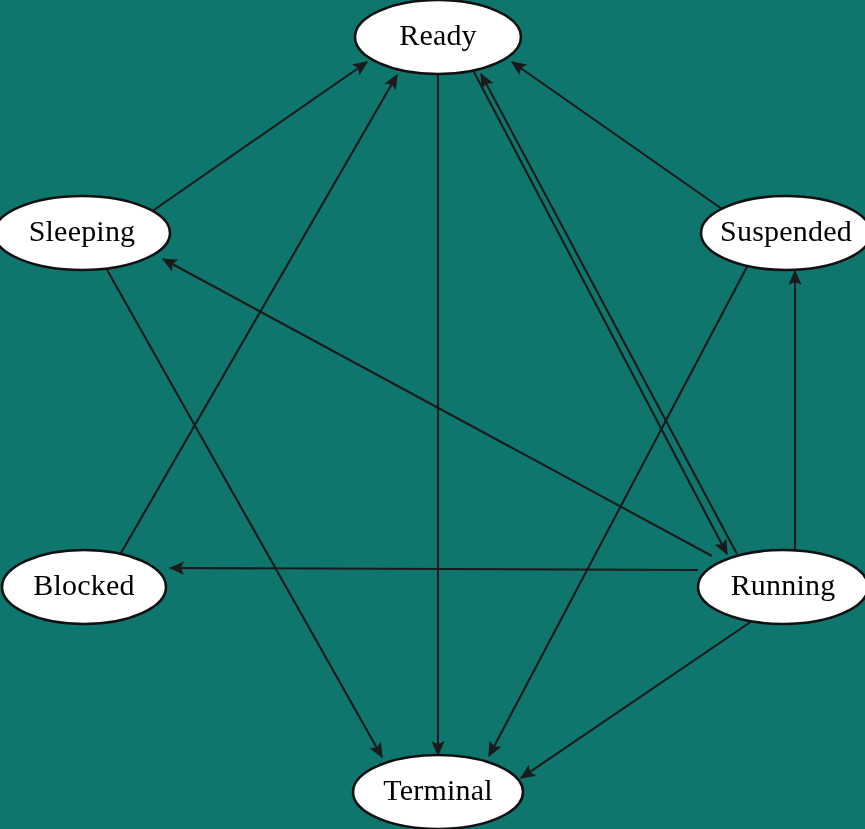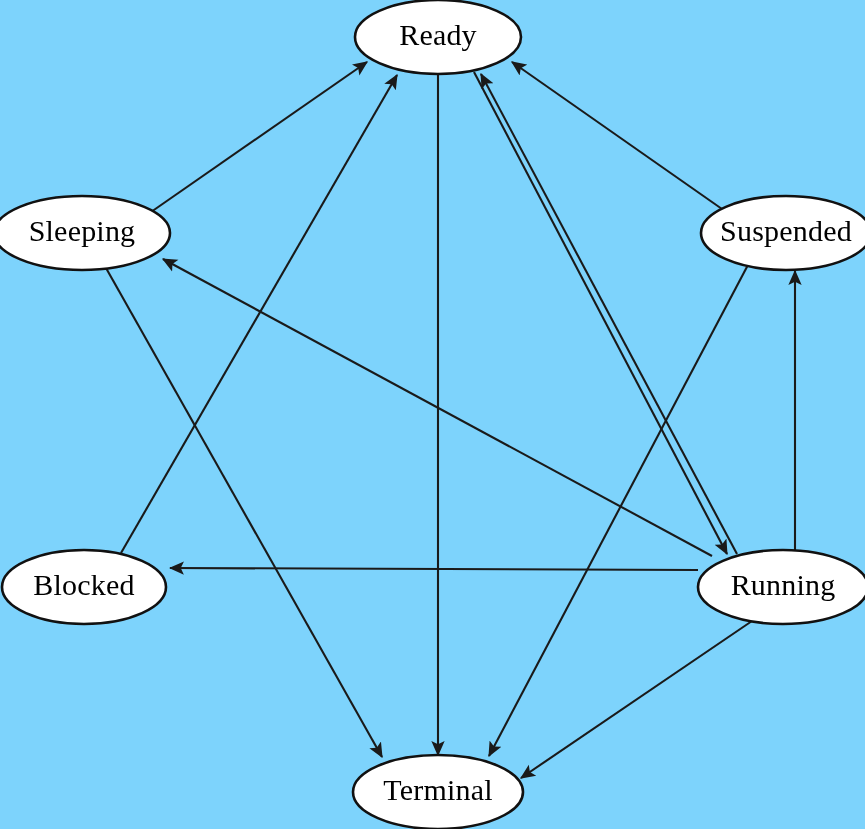--- a/index.html
+++ b/index.html
@@ -8,21 +8,21 @@
     padding: 0;
     background: #ffffff;
   }
   body {
     font-family: "Liberation Serif", "DejaVu Serif", serif;
   }
   #diagram-canvas {
     position: relative;
     width: 865px;
     height: 829px;
-    background: #7dd3fc;
+    background: #0f766e;
     overflow: hidden;
   }
   #diagram-svg {
     position: absolute;
     top: 0;
     left: 0;
     width: 865px;
     height: 829px;
     display: block;
   }

